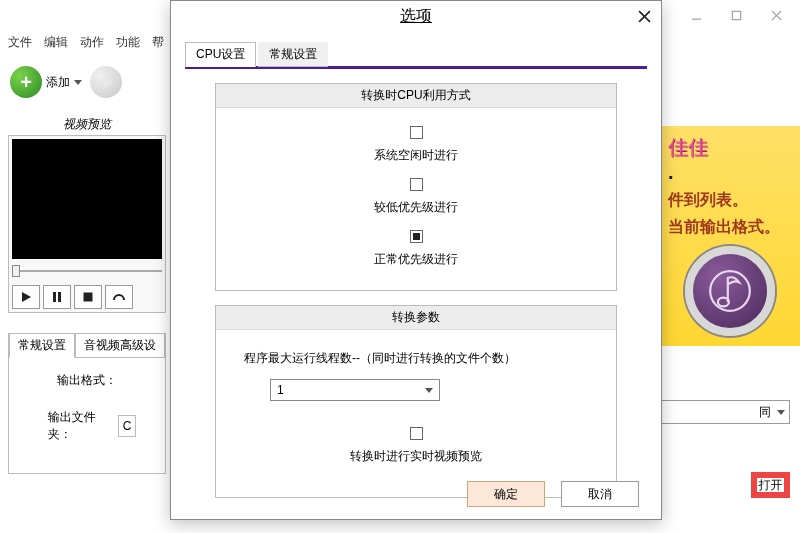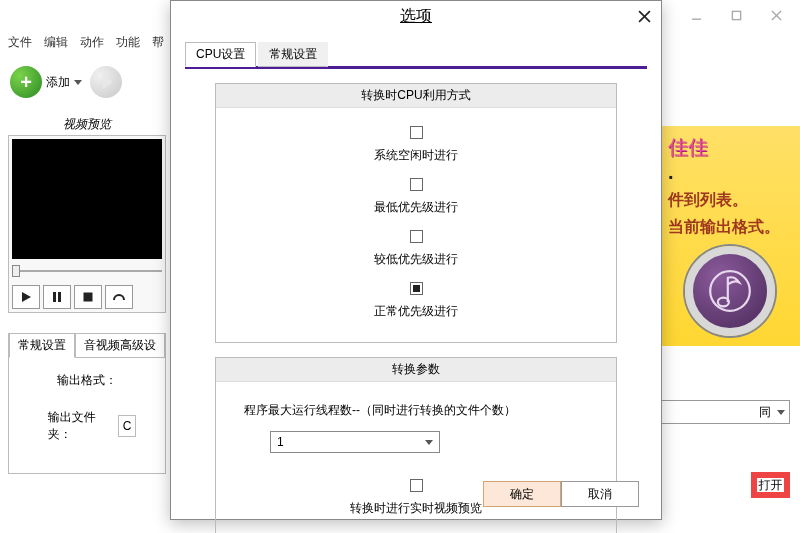--- a/index.html
+++ b/index.html
@@ -66,21 +66,21 @@
 .group{border:1px solid #bbb;margin:14px 30px 0;}
 .group-title{background:#ececec;text-align:center;padding:3px 0;border-bottom:1px solid #ddd;}
 .group-body{padding:18px 40px;}
 .chk-row{display:flex;align-items:center;gap:8px;margin-bottom:14px;flex-direction:column;}
 .chk{width:13px;height:13px;border:1px solid #666;background:#fff;display:flex;align-items:center;justify-content:center;}
 .chk.checked::after{content:"";width:7px;height:7px;background:#222;}
 
 .param-text{margin-bottom:12px;}
 .thread-select{border:1px solid #888;width:170px;height:22px;display:flex;align-items:center;padding:0 6px;justify-content:space-between;margin:0 0 26px 26px;}
 
-.dlg-buttons{position:absolute;bottom:12px;right:22px;display:flex;gap:0;}
+.dlg-buttons{position:absolute;bottom:12px;right:22px;display:flex;gap:16px;}
 .dlg-btn{width:78px;height:26px;border:1px solid #999;display:flex;align-items:center;justify-content:center;background:#fff;}
 .dlg-btn.primary{background:#fce7d8;border-color:#d4a574;}
 </style>
 </head>
 <body>
 
 <div class="titlebar">
   <div class="wbtn">
       <svg viewBox="0 0 12 12">
         <line x1="1" y1="10" x2="11" y2="10" stroke="#aaa" stroke-width="1.5"></line>
@@ -207,24 +207,20 @@
 
     <div class="group">
       <div class="group-title">转换时CPU利用方式</div>
       <div class="group-body">
         <div class="chk-row">
           <span class="chk"></span>
           <span>系统空闲时进行</span>
         </div>
         <div class="chk-row">
           <span class="chk"></span>
-          <span>最低优先级进行</span>
-        </div>
-        <div class="chk-row">
-          <span class="chk"></span>
           <span>较低优先级进行</span>
         </div>
         <div class="chk-row" style="margin-bottom:4px">
           <span class="chk checked"></span>
           <span>正常优先级进行</span>
         </div>
       </div>
     </div>
 
     <div class="group">

